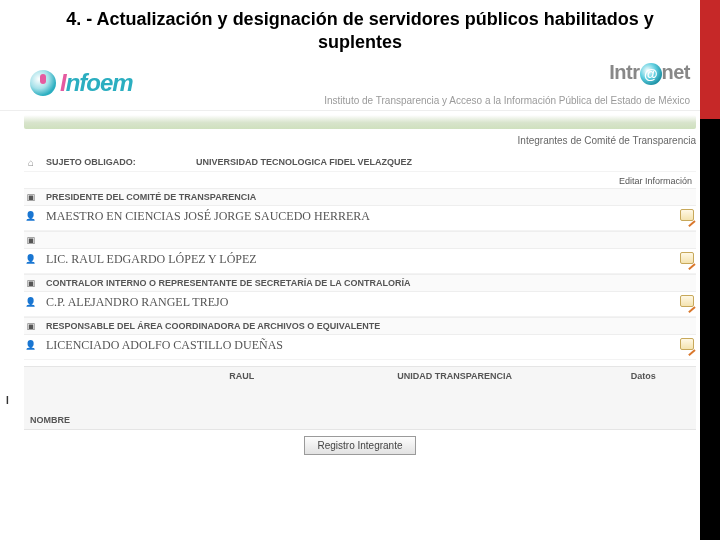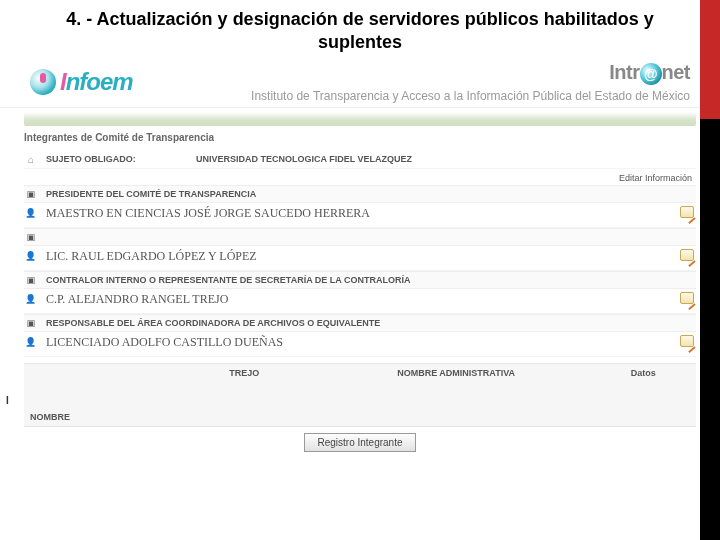--- a/index.html
+++ b/index.html
@@ -72,39 +72,39 @@
     width: 22px; height: 22px;
     border-radius: 50%;
     background: radial-gradient(circle at 35% 35%, #fff, #5fcfe0 40%, #1b8fa3 75%);
     color: #fff;
     text-align: center;
     line-height: 22px;
     font-size: 14px;
     vertical-align: middle;
   }
   .subhead {
-    font-size: 12px;
+    font-size: 10px;
     color: #9a9a9a;
-    margin-top: 4px;
+    margin-top: 10px;
   }
   .gradient-bar {
     height: 14px;
     margin: 4px 24px 6px 24px;
     background: linear-gradient(to bottom, #fff, #d8e4cc 55%, #cfe0be);
     border-radius: 2px;
   }
   .content {
     padding: 0 24px 0 24px;
     font-size: 9px;
     color: #555;
   }
   .page-heading {
-    text-align: left;
-    font-size: 10px;
-    font-weight: bold;
+    text-align: right;
+    font-size: 10px;
+    font-weight: normal;
     color: #666;
     margin: 4px 0 8px 0;
   }
   .row {
     display: flex;
     align-items: center;
     min-height: 18px;
     border-bottom: 1px solid #f3f3f3;
     padding: 2px 0;
     gap: 8px;
@@ -286,22 +286,22 @@
     <span class="txt">RESPONSABLE DEL ÁREA COORDINADORA DE ARCHIVOS O EQUIVALENTE</span>
   </div>
   <div class="member-row">
     <span class="ico">👤</span>
     <span class="name">LICENCIADO ADOLFO CASTILLO DUEÑAS</span>
     <span class="edit"><span class="edit-ic"></span></span>
   </div>
 
   <div class="table-hdr">
     <div class="col-nombre">NOMBRE</div>
-    <div class="col-cargo">TREJO</div>
-    <div class="col-unidad">NOMBRE ADMINISTRATIVA</div>
+    <div class="col-cargo">RAUL</div>
+    <div class="col-unidad">UNIDAD TRANSPARENCIA</div>
     <div class="col-datos">Datos</div>
   </div>
 
   <div class="btn-wrap">
     <span class="btn">Registro Integrante</span>
   </div>
 
 </div>
 
 </body></html>

